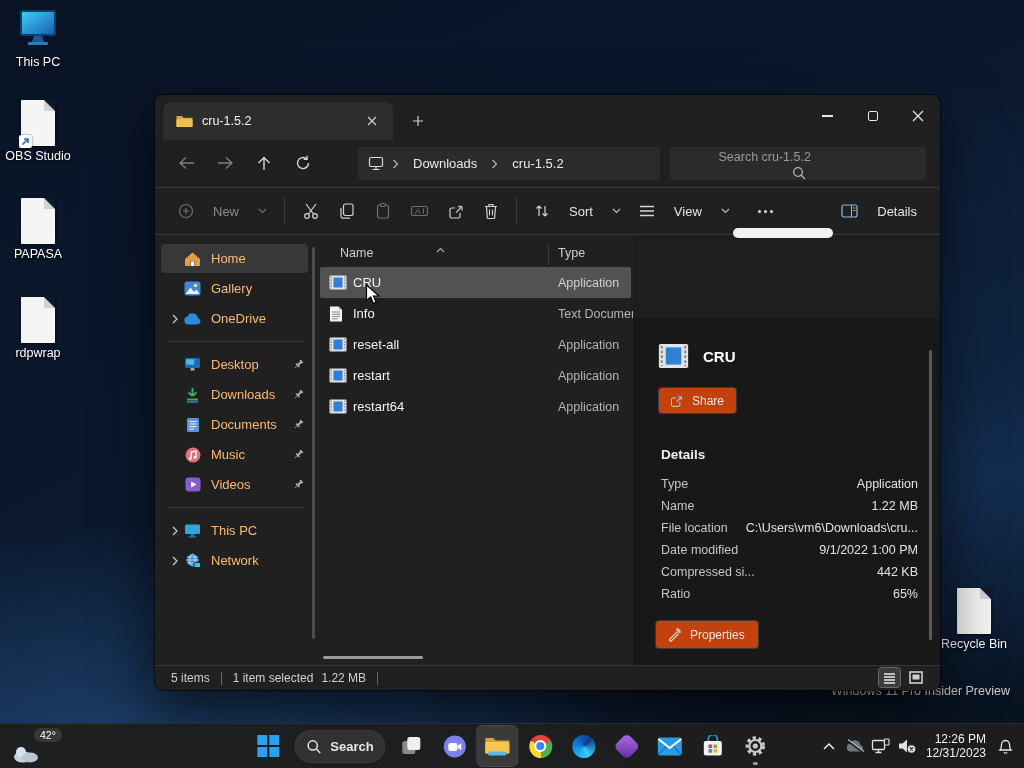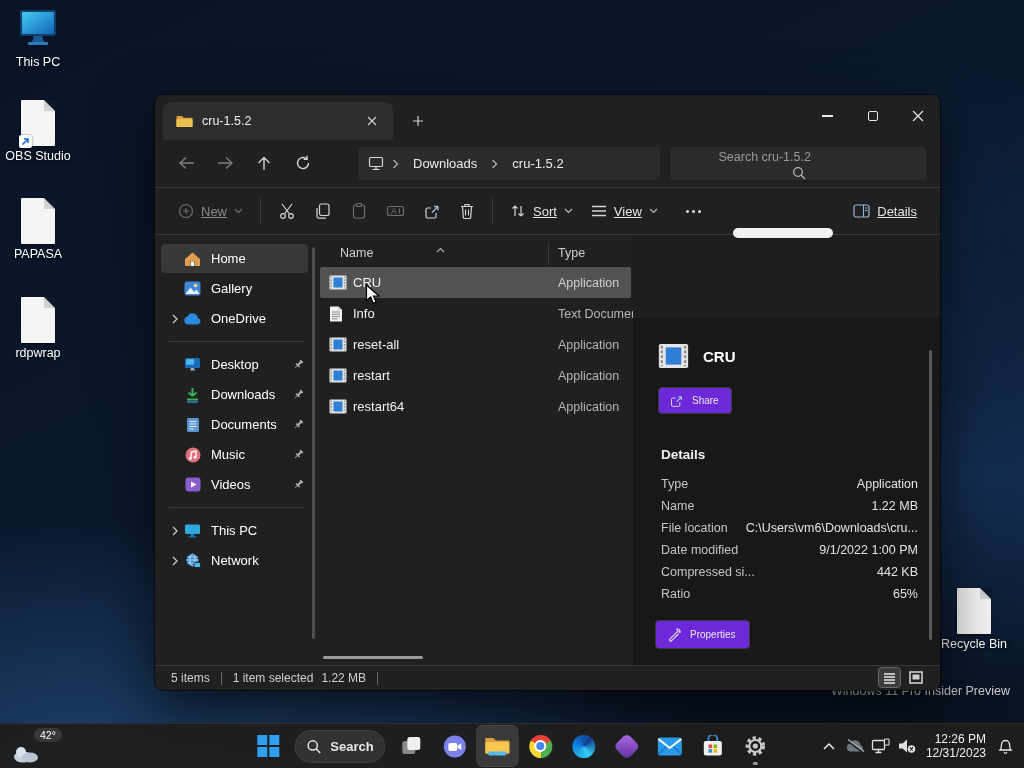--- a/index.html
+++ b/index.html
@@ -42,36 +42,36 @@
   .nav-arrows { position:absolute; left:16px; top:8px; display:flex; gap:9px; }
   .nav-btn { width:30px; height:30px; display:flex; align-items:center; justify-content:center; border-radius:4px; }
   .crumb { position:absolute; left:203px; top:7px; width:302px; height:33px; background:#2b2b2b; border-radius:4px; display:flex; align-items:center; padding:0 10px; gap:8px; }
   .crumb-item { font-size:13px; color:#eaeaea; padding:2px 6px; border-radius:3px; white-space:nowrap; }
   .searchbox { position:absolute; left:515px; top:7px; width:256px; height:33px; background:#2b2b2b; border-radius:4px; display:flex; align-items:center; padding:0 10px 0 12px;flex-direction:column; }
   .searchbox input { flex:1; background:transparent; border:none; outline:none; color:#e0e0e0; font-size:12.5px; font-family:"Liberation Sans", sans-serif; }
   .searchbox input::placeholder { color:#9a9a9a; }
 
   
   .toolbar { position:relative; height:48px; border-top:1px solid #383838; border-bottom:1px solid #383838; display:flex; align-items:center; padding:0 14px; }
-  .tbbtn { display:flex; align-items:center; gap:7px; padding:6px 9px; border-radius:4px; font-size:13px; color:#e4e4e4;text-decoration:underline; }
+  .tbbtn { display:flex; align-items:center; gap:19px; padding:6px 9px; border-radius:4px; font-size:13px; color:#e4e4e4; }
   .tbbtn.dim { color:#8a8a8a; }
   .tb-sep { width:1px; height:26px; background:#3d3d3d; margin:0 8px; }
   .tb-spacer { flex:1; }
   .dots { display:flex; gap:3px; padding:0 10px; }
   .dots i { width:3px; height:3px; border-radius:50%; background:#e0e0e0; }
 
   
   .content { position:relative; height:430px; display:flex; }
 
   .sidebar { width:163px; padding-top:8px; position:relative; flex:none; }
   .side-item { display:flex; align-items:center; height:29px; margin:1px 10px 1px 6px; border-radius:4px; padding-left:5px; }
   .side-item.sel { background:#383838; }
   .side-chev { width:17px; display:flex; justify-content:center; }
   .side-ic { width:19px; display:flex; justify-content:center; margin-right:9px; }
-  .side-label { flex:1; font-size:13px; color:#ffffff; white-space:nowrap; overflow:hidden; }
+  .side-label { flex:1; font-size:13px; color:#fdba74; white-space:nowrap; overflow:hidden; }
   .side-pin { width:20px; display:flex; justify-content:center; }
   .side-sep { height:1px; background:#3a3a3a; margin:8px 14px; }
   .side-scroll { position:absolute; right:3px; top:12px; width:3px; height:392px; background:#4d4d4d; border-radius:2px; }
 
   .filelist { width:315px; flex:none; position:relative; }
   .fl-head { position:absolute; top:6px; left:0; right:0; height:24px; }
   .fl-head .colname { position:absolute; left:22px; top:5px; font-size:12.5px; color:#cfcfcf; }
   .fl-head .coltype { position:absolute; left:240px; top:5px; font-size:12.5px; color:#cfcfcf; }
   .fl-head .sortcaret { position:absolute; left:118px; top:-2px; }
   .fl-head .coldiv { position:absolute; left:230px; top:3px; width:1px; height:21px; background:#3d3d3d; }
@@ -82,21 +82,21 @@
   .frow .fname { font-size:13px; color:#f2f2f2; }
   .frow .ftype { position:absolute; left:238px; width:76px; overflow:hidden; white-space:nowrap; font-size:12.5px; color:#b4b4b4; }
   .frow.sel .ftype { color:#d0d0d0; }
   .hscroll { position:absolute; left:5px; top:421px; width:100px; height:3px; background:#9a9a9a; border-radius:2px; }
 
   .details { flex:1; position:relative; background:#181818; border-radius:0 0 0 0; }
   .preview-strip { position:absolute; top:0; left:0; right:0; height:83px; background:#1e1e1e; }
   .preview-bar { position:absolute; top:-7px; left:100px; width:100px; height:10px; background:#f2f2f2; border-radius:5px; }
   .dp-filehead { position:absolute; top:108px; left:25px; display:flex; align-items:center; gap:14px; }
   .dp-filename { font-size:15px; font-weight:bold; color:#fff; }
-  .btn { display:inline-flex; align-items:center; gap:8px; background:#6d28d9; border:1px solid #3b3b3b; border-radius:4px; color:#e8e8e8; font-size:10px; }
+  .btn { display:inline-flex; align-items:center; gap:8px; background:#c2410c; border:1px solid #3b3b3b; border-radius:4px; color:#e8e8e8; font-size:12px; }
   .share-btn { position:absolute; top:152px; left:25px; padding:5px 12px 5px 10px; }
   .dp-heading { position:absolute; top:212px; left:28px; font-size:13.5px; font-weight:bold; color:#f0f0f0; }
   .dp-rows { position:absolute; top:238px; left:28px; right:22px; }
   .dp-row { display:flex; justify-content:space-between; height:22px; align-items:center; }
   .dp-label { font-size:12.5px; color:#c6c6c6; white-space:nowrap; }
   .dp-value { font-size:12.5px; color:#e2e2e2; white-space:nowrap; overflow:hidden; margin-left:12px; }
   .props-btn { position:absolute; top:385px; left:22px; padding:6px 13px 6px 11px; }
   .dp-scroll { position:absolute; right:8px; top:115px; width:3px; height:290px; background:#5a5a5a; border-radius:2px; }
 
   

